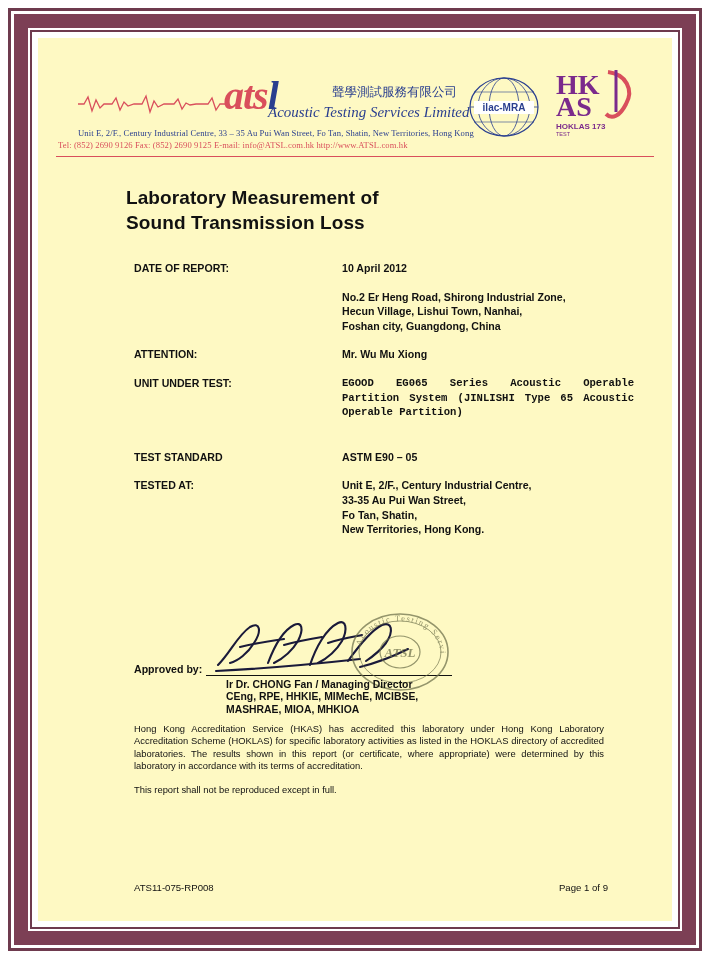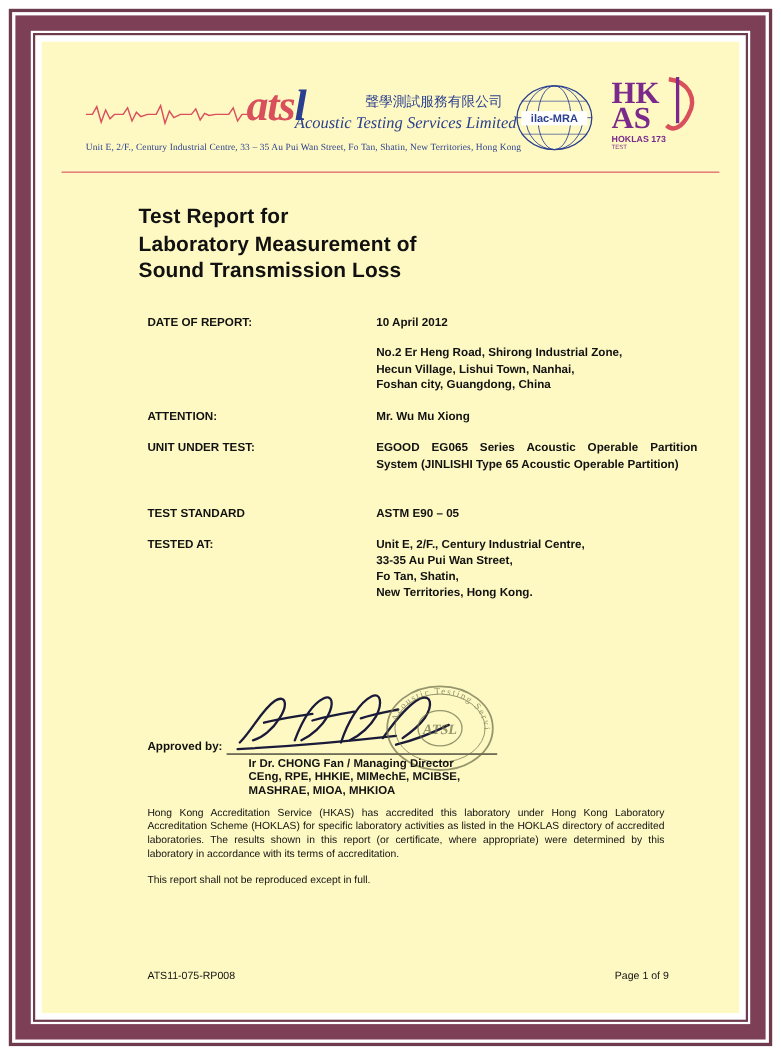--- a/index.html
+++ b/index.html
@@ -183,20 +183,21 @@
     vertical-align: top;
     padding: 0 0 14px 0;
     font-weight: bold;
     line-height: 14.6px;
   }
   .fields td.label { width: 208px; }
   .fields td.value { width: 292px; }
   .value-just {
     text-align: justify;
     text-align-last: left;
+    font-family: Liberation Mono, monospace;
   }
   .gap-row td { padding-bottom: 30px; }
 
   
   .sig-block {
     position: relative;
     margin: 36px 0 0 0;
     height: 120px;
   }
   .approved-label {
@@ -281,20 +282,21 @@
           <polyline points="0,10 6,10 10,3 14,17 18,6 22,14 26,10 34,10 38,4 42,16 46,8 50,12 56,10 64,10 68,2 72,18 76,7 80,13 86,10 96,10 100,5 104,15 108,9 112,11 118,10 130,10 134,4 138,16 142,10 150,10" fill="none" stroke="#d94f5c" stroke-width="1.3"></polyline>
         </svg>
         <div class="atsl-word">
           <span>ats</span><span class="blue">l</span>
         </div>
         <div class="lh-cn">聲學測試服務有限公司</div>
         <div class="lh-en">Acoustic Testing Services Limited</div>
       </div>
 
       <div class="lh-addr">Unit E, 2/F., Century Industrial Centre, 33 – 35 Au Pui Wan Street, Fo Tan, Shatin, New Territories, Hong Kong</div>
+      <div class="lh-contact">Tel: (852) 2690 9126      Fax: (852) 2690 9125      E-mail: info@ATSL.com.hk      http://www.ATSL.com.hk</div>
       <div class="lh-rule"></div>
 
       <svg class="ilac-logo" viewBox="0 0 72 62">
         <ellipse cx="36" cy="31" rx="34" ry="29" fill="none" stroke="#2a3f8f" stroke-width="1.2"></ellipse>
         <ellipse cx="36" cy="31" rx="26" ry="29" fill="none" stroke="#2a3f8f" stroke-width="0.8"></ellipse>
         <ellipse cx="36" cy="31" rx="15" ry="29" fill="none" stroke="#2a3f8f" stroke-width="0.8"></ellipse>
         <line x1="2" y1="31" x2="70" y2="31" stroke="#2a3f8f" stroke-width="0.8"></line>
         <line x1="6" y1="16" x2="66" y2="16" stroke="#2a3f8f" stroke-width="0.6"></line>
         <line x1="6" y1="46" x2="66" y2="46" stroke="#2a3f8f" stroke-width="0.6"></line>
         <rect x="6" y="25" width="60" height="13" fill="#ffffff" stroke="none"></rect>
@@ -309,21 +311,20 @@
           <path d="M60 2 L60 44" stroke="#7b2a8c" stroke-width="3"></path>
         </svg>
         <div class="hkas-sub">
           <span>HOKLAS 173</span>
           <small>TEST</small>
         </div>
       </div>
     </div>
 
     <div class="doc-title">
-      <div>Test Report for</div>
       <div>Laboratory Measurement of</div>
       <div>Sound Transmission Loss</div>
     </div>
 
     <table class="fields">
       <tbody>
           <tr>
             <td class="label">DATE OF REPORT:</td>
             <td class="value" style="white-space: pre-line;">10 April 2012</td>
           </tr>

